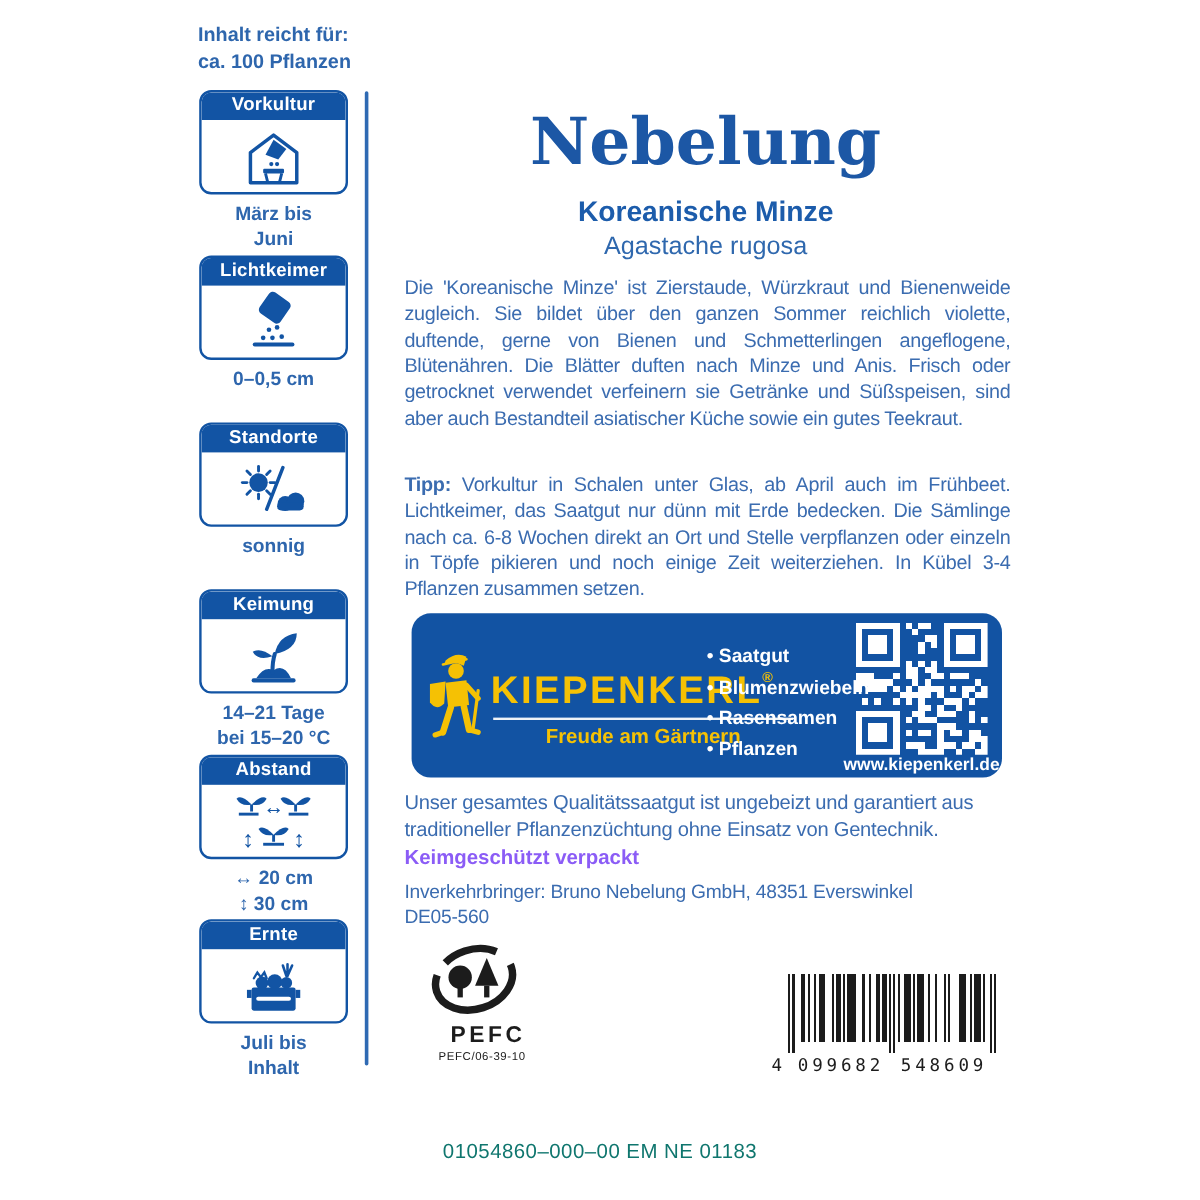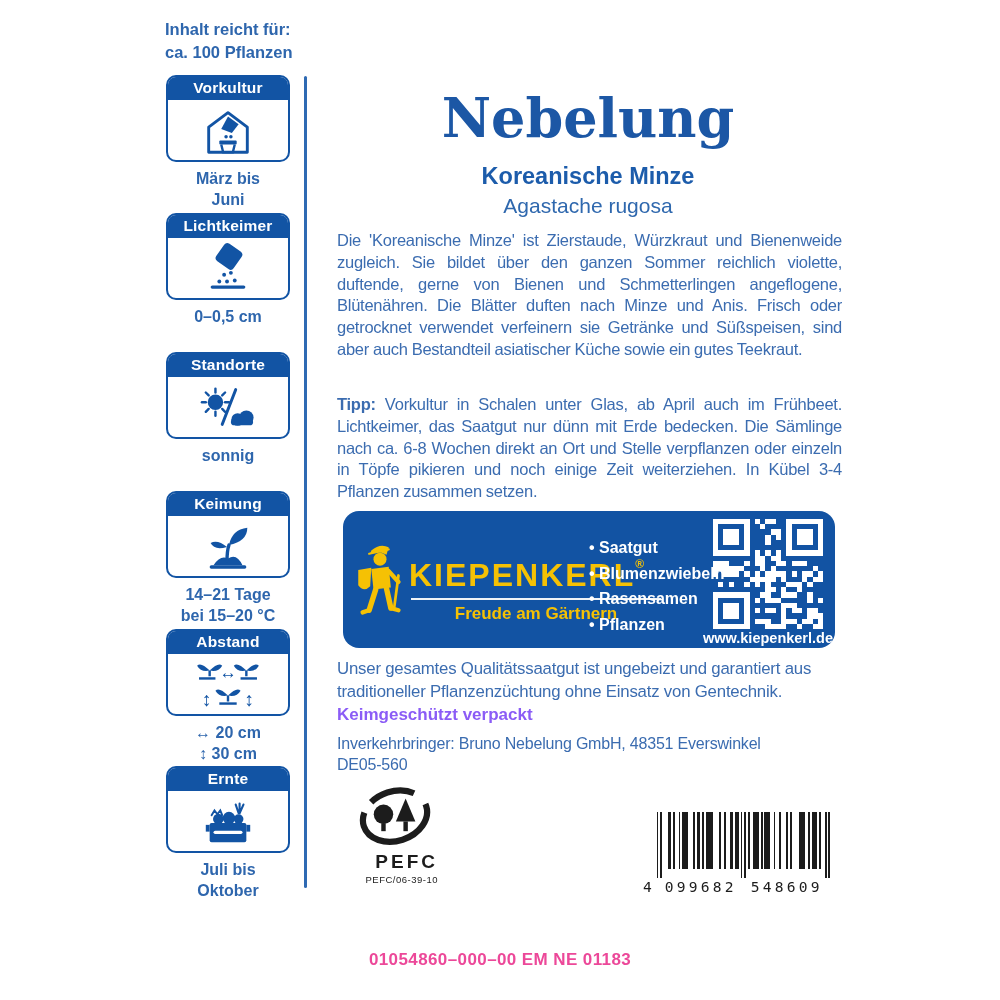--- a/index.html
+++ b/index.html
@@ -67,21 +67,21 @@
   .pefc { position:absolute; left:338px; top:786px; width:100px; text-align:right; color:#1c1c1c; }
   .pefc svg { width:86px; height:62px; }
   .pefc-label { font-weight:bold; font-size:19px; letter-spacing:3px; line-height:20px; }
   .pefc-num { font-size:9.5px; letter-spacing:0.5px; margin-top:2px; }
 
   
   .barcode { position:absolute; left:642px; top:810px; }
   .barcode svg { width:190px; height:88px; }
 
   .footer-code { position:absolute; left:0; top:950px; width:1000px; text-align:center;
-    font-size:17px; color:#ec4899; letter-spacing:0.4px;font-weight:bold; }
+    font-size:17px; color:#0f766e; letter-spacing:0.4px; }
 
   .blue-fill { fill:#1254a4; }
   .blue-stroke { stroke:#1254a4; fill:none; }
 </style>
 </head>
 <body>
 
 <div class="page">
 
   <div class="content-note">
@@ -225,21 +225,21 @@
           <path class="blue-stroke" stroke-width="2" stroke-linecap="round" d="M15 23 l3 -5 l3 4 l3 -4 l2 5"></path>
           <rect class="blue-fill" x="13" y="31" width="38" height="20" rx="2"></rect>
           <rect x="17" y="39" width="30" height="3.5" rx="1.75" fill="#ffffff"></rect>
           <rect class="blue-fill" x="9" y="33" width="4" height="7"></rect>
             <rect class="blue-fill" x="51" y="33" width="4" height="7"></rect>
         </svg>
       </div>
     </div>
     <div class="card-cap">
       <div>Juli bis</div>
-      <div>Oktober</div>
+      <div>Inhalt</div>
     </div>
   </div>
 
   <div class="v-divider"></div>
 
   <h1 class="main-title">Nebelung</h1>
   <h2 class="main-sub">Koreanische Minze</h2>
   <h3 class="main-bot">Agastache rugosa</h3>
 
   <p class="desc">Die 'Koreanische Minze' ist Zierstaude, Würzkraut und Bienenweide zugleich. Sie bildet über den ganzen Sommer reichlich violette, duftende, gerne von Bienen und Schmetterlingen angeflogene, Blütenähren. Die Blätter duften nach Minze und Anis. Frisch oder getrocknet verwendet verfeinern sie Getränke und Süßspeisen, sind aber auch Bestandteil asiatischer Küche sowie ein gutes Teekraut.</p>

